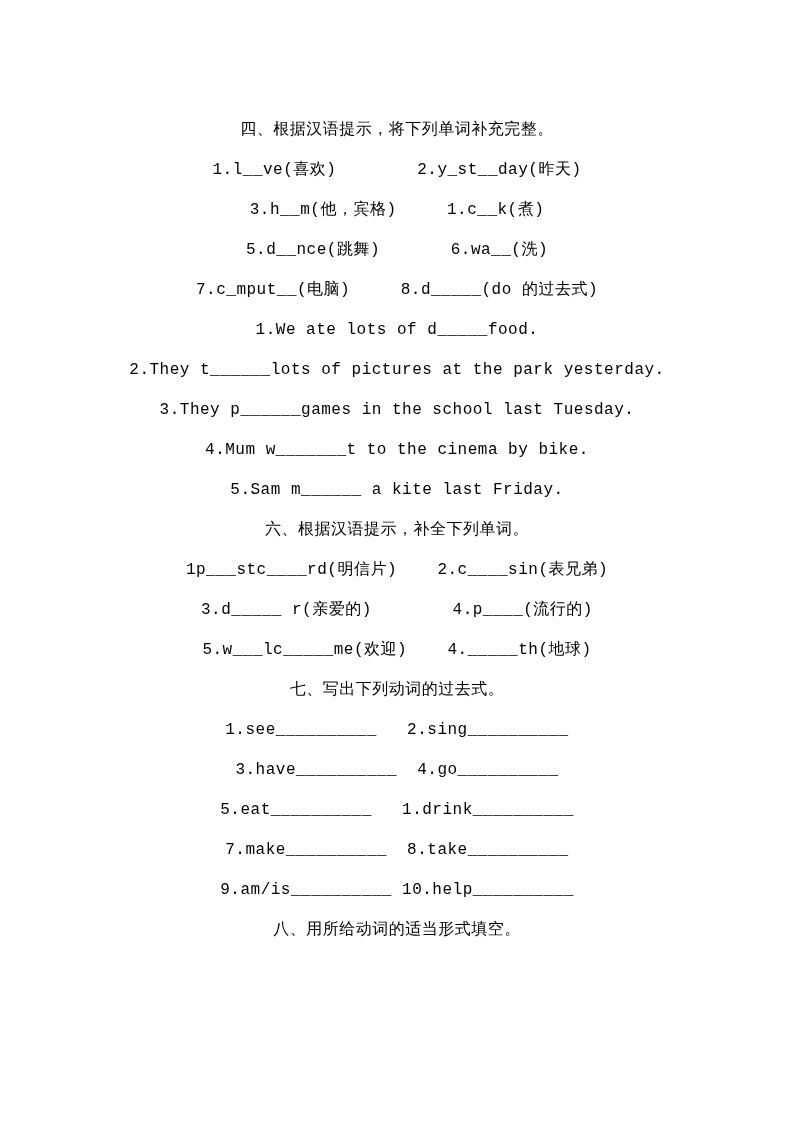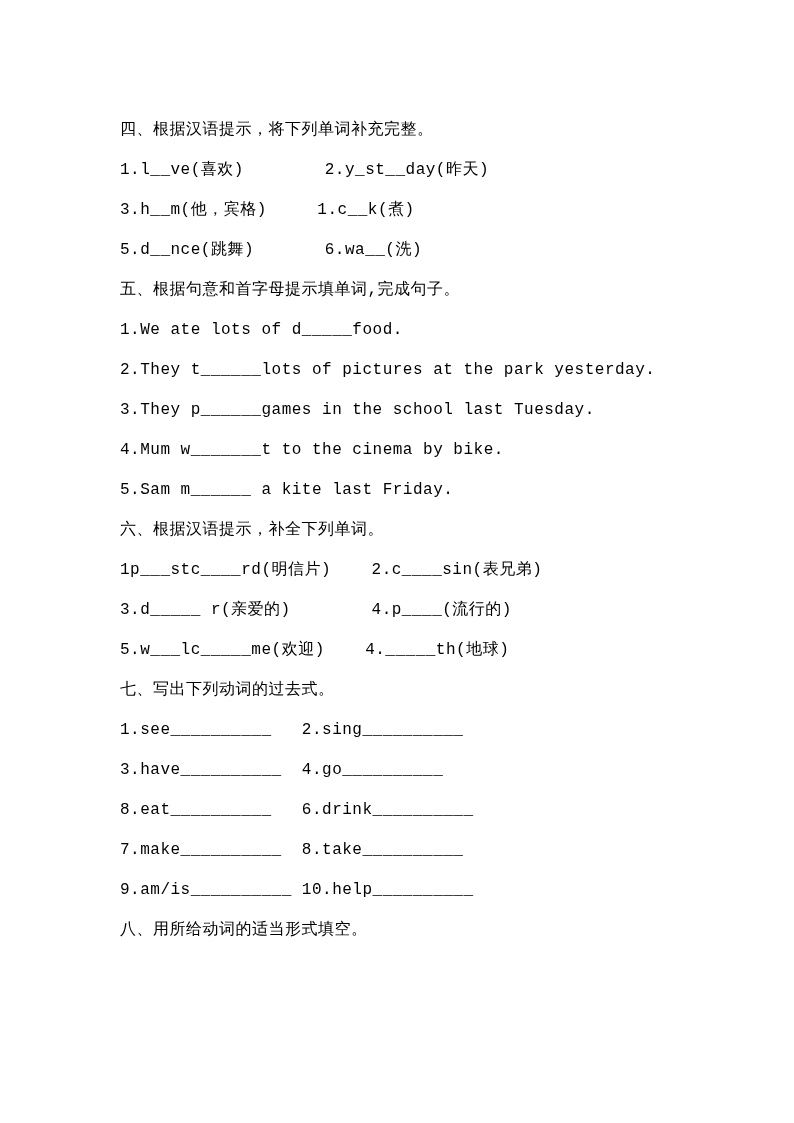--- a/index.html
+++ b/index.html
@@ -1,18 +1,19 @@
 <!DOCTYPE html>
 <html><head>
   <meta charset="utf-8">
   <style>
     * {
       margin: 0;
       padding: 0;
       box-sizing: border-box;
+      text-align: center;
     }
     body {
       width: 794px;
       height: 1123px;
       background: #ffffff;
       font-family: "SimSun", "宋体", serif;
       font-size: 16px;
       color: #000;
       padding: 110px 120px 60px 120px;
       line-height: 2.5;
@@ -30,35 +31,35 @@
   </style>
 </head>
 <body>
 
 <div class="content">
 
   <div class="line heading">四、根据汉语提示，将下列单词补充完整。</div>
   <div class="line">1.l__ve(喜欢)        2.y_st__day(昨天)</div>
   <div class="line">3.h__m(他，宾格)     1.c__k(煮)</div>
   <div class="line">5.d__nce(跳舞)       6.wa__(洗)</div>
+  <div class="line">7.c_mput__(电脑)     8.d_____(do 的过去式)</div>
 
-  <div class="line heading">五、根据句意和首字母提示填单词,完成句子。</div>
   <div class="line">1.We ate lots of d_____food.</div>
   <div class="line">2.They t______lots of pictures at the park yesterday.</div>
   <div class="line">3.They p______games in the school last Tuesday.</div>
   <div class="line">4.Mum w_______t to the cinema by bike.</div>
   <div class="line">5.Sam m______ a kite last Friday.</div>
 
   <div class="line heading">六、根据汉语提示，补全下列单词。</div>
   <div class="line">1p___stc____rd(明信片)    2.c____sin(表兄弟)</div>
   <div class="line">3.d_____ r(亲爱的)        4.p____(流行的)</div>
   <div class="line">5.w___lc_____me(欢迎)    4._____th(地球)</div>
 
   <div class="line heading">七、写出下列动词的过去式。</div>
   <div class="line">1.see__________   2.sing__________</div>
   <div class="line">3.have__________  4.go__________</div>
-  <div class="line">8.eat__________   6.drink__________</div>
+  <div class="line">5.eat__________   1.drink__________</div>
   <div class="line">7.make__________  8.take__________</div>
   <div class="line">9.am/is__________ 10.help__________</div>
 
   <div class="line heading">八、用所给动词的适当形式填空。</div>
 
 </div>
 
 </body></html>

